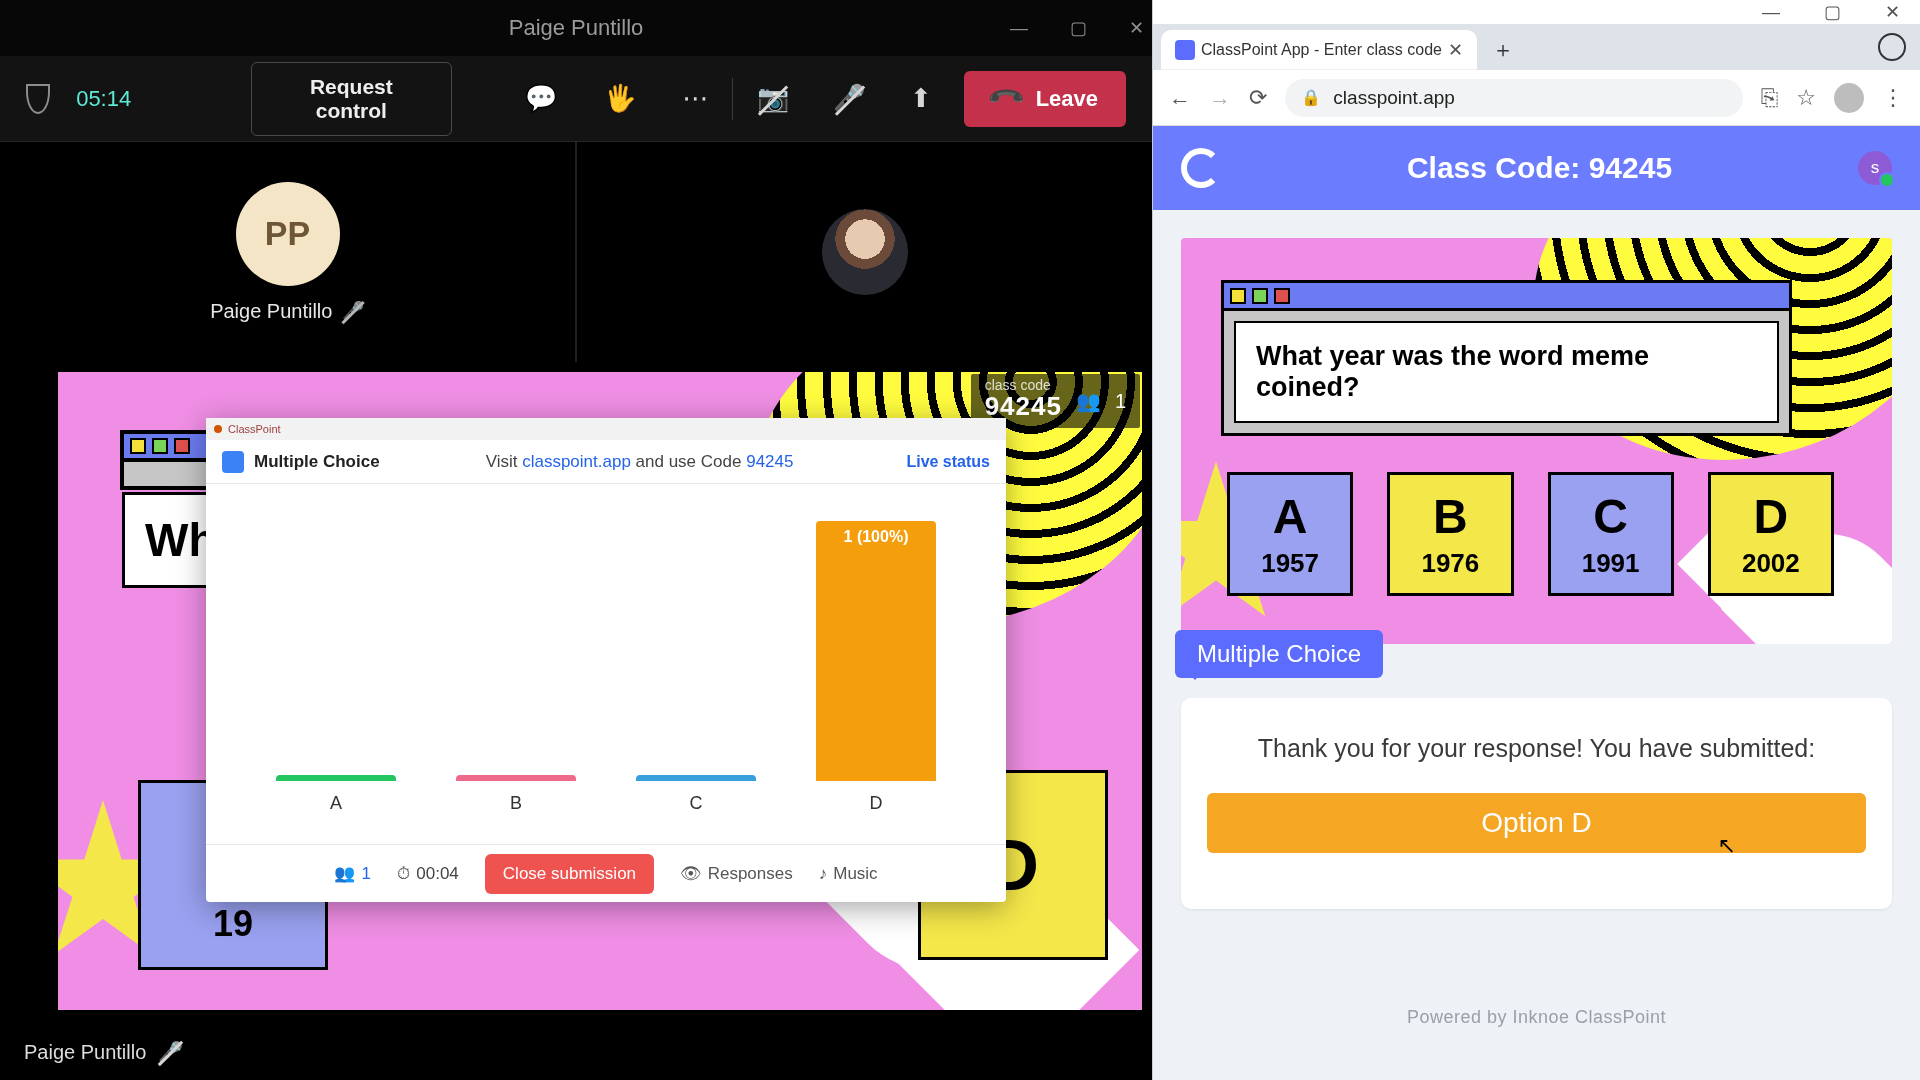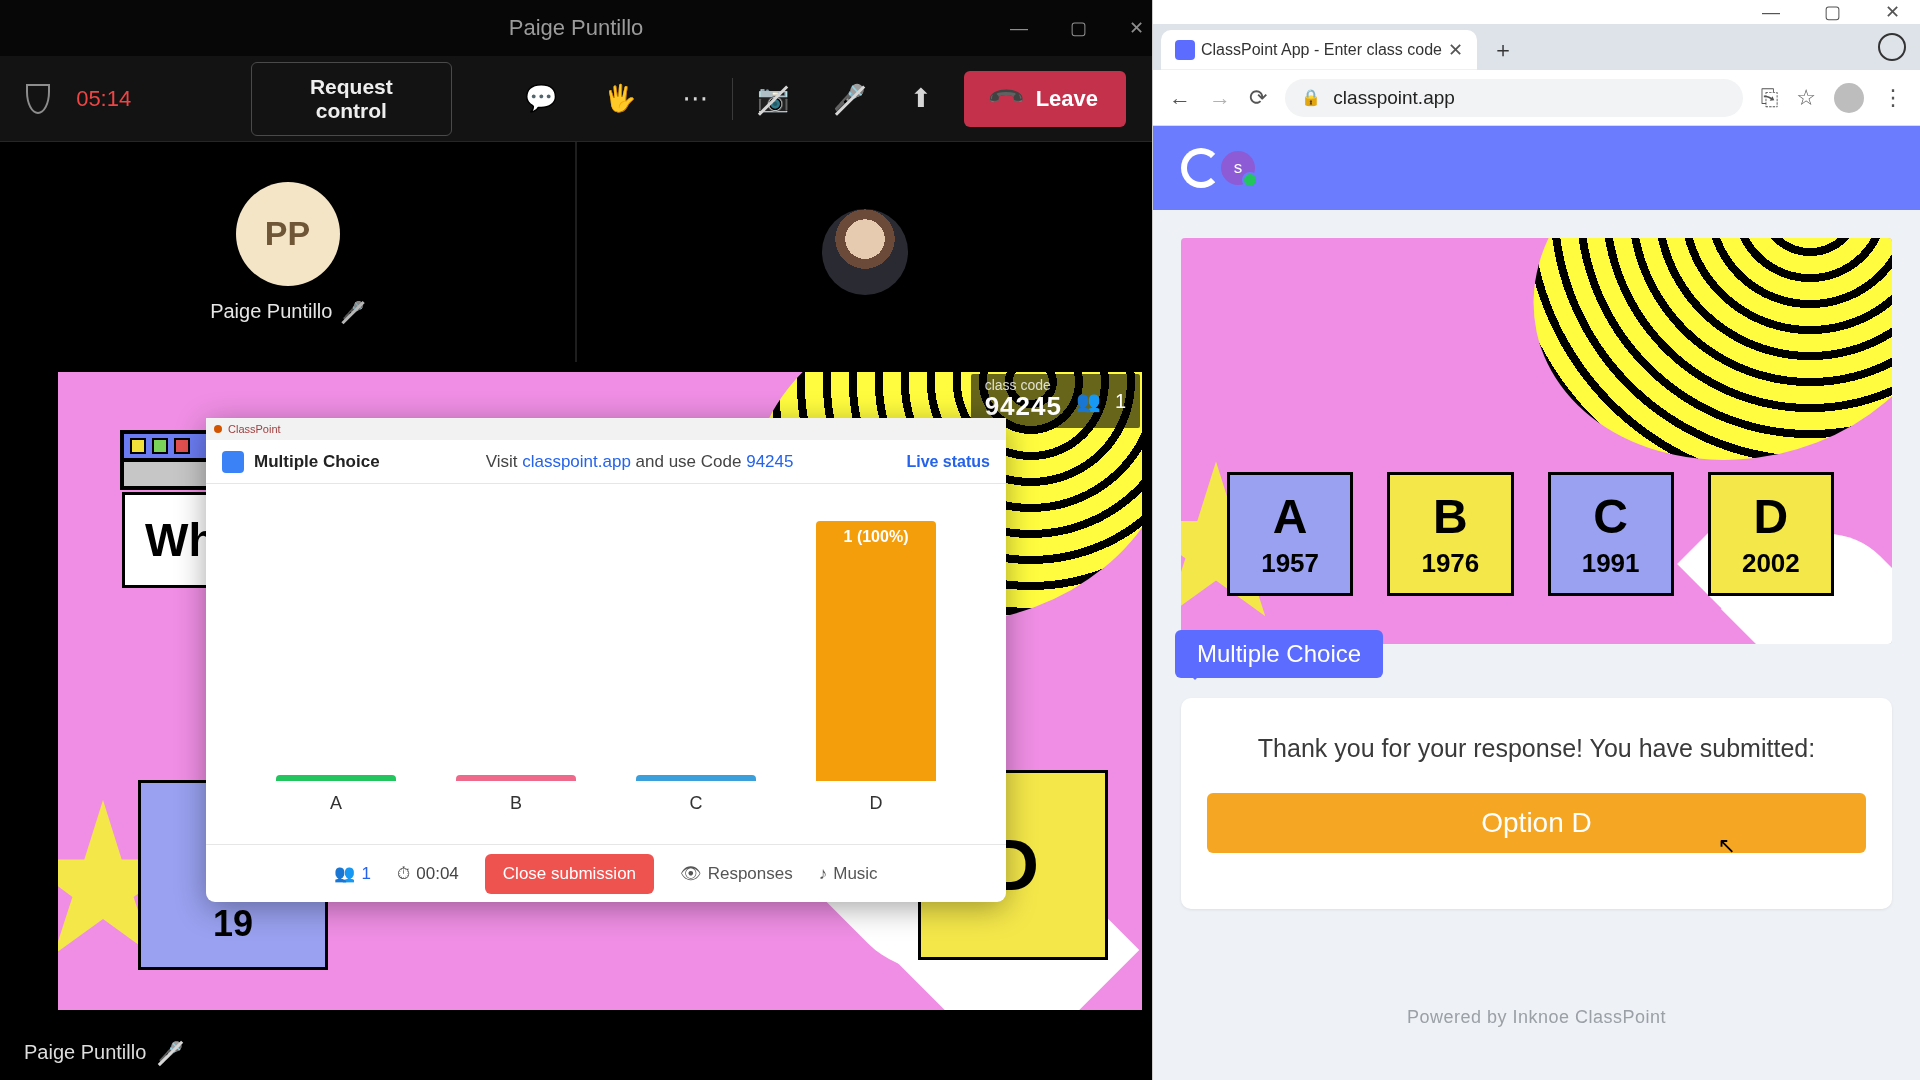--- a/index.html
+++ b/index.html
@@ -6,21 +6,21 @@
   *{box-sizing:border-box;}
   .root{display:flex;width:1920px;height:1080px;}
   
   .teams{flex:0 0 1152px;height:100%;background:#000;display:flex;flex-direction:column;position:relative;}
   .teams-titlebar{height:56px;display:flex;align-items:center;justify-content:center;position:relative;background:#070707;}
   .teams-title{color:#9b9b9b;font-size:22px;}
   .win-controls{position:absolute;right:8px;top:0;height:56px;display:flex;gap:42px;align-items:center;color:#8d8d8d;}
   .win-controls span{font-size:18px;}
   .teams-toolbar{height:86px;background:#131313;display:flex;align-items:center;padding:0 26px;border-bottom:1px solid #262626;}
   .shield{width:26px;height:30px;border:2px solid #8d8d8d;border-radius:0 0 50% 50%/0 0 75% 75%;border-top:2px solid #8d8d8d;}
-  .call-time{color:#ef4444;font-size:22px;margin-left:26px;}
+  .call-time{color:#5eead4;font-size:22px;margin-left:26px;}
   .req-btn{margin-left:120px;border:1px solid #4a4a4a;background:transparent;color:#eee;border-radius:6px;padding:12px 26px;font-size:21px;font-weight:600;}
   .tb-icons{margin-left:74px;display:flex;gap:46px;align-items:center;color:#d6d6d6;font-size:26px;}
   .tb-sep{width:1px;height:42px;background:#3a3a3a;margin:0 24px;}
   .tb-right{display:flex;gap:44px;align-items:center;color:#d6d6d6;font-size:26px;}
   .leave{margin-left:32px;background:#c4314b;color:#fff;border:none;border-radius:6px;padding:14px 28px;font-size:22px;font-weight:600;display:flex;align-items:center;gap:14px;}
   .leave-ico{transform:rotate(135deg);display:inline-block;font-size:24px;}
   .strike{position:relative;display:inline-block;}
   .strike::after{content:"";position:absolute;left:-4px;right:-4px;top:50%;height:3px;background:#d6d6d6;transform:rotate(-45deg);}
   .participants{height:220px;display:flex;}
   .ppane{flex:1;display:flex;flex-direction:column;align-items:center;justify-content:center;gap:14px;border-right:2px solid #1e1e1e;}
@@ -42,21 +42,21 @@
   .rb.y{background:#f3df3a;} .rb.g{background:#7bd35a;} .rb.r{background:#e15050;}
   .qtext{position:absolute;left:64px;top:120px;width:560px;background:#fff;border:3px solid #000;padding:18px 20px;font-size:46px;font-weight:800;font-family:Arial,Helvetica,sans-serif;}
   .optcard{position:absolute;width:190px;height:190px;border:3px solid #000;display:flex;flex-direction:column;align-items:center;justify-content:center;font-family:Arial;}
   .opt-letter{font-size:72px;font-weight:900;} .opt-year{font-size:36px;font-weight:800;margin-top:16px;}
   .oc-a{left:80px;bottom:40px;background:#99a1f0;}
   .oc-d{right:34px;bottom:50px;background:#f4e74a;}
   .code-pill{position:absolute;right:2px;top:2px;background:rgba(0,0,0,.6);color:#fff;padding:6px 14px;font-size:20px;display:flex;align-items:center;gap:14px;border-radius:2px;}
   .code-pill small{font-size:14px;line-height:11px;display:block;opacity:.8;}
   .code-pill b{font-size:26px;letter-spacing:1px;}
   
-  .cp-window{position:absolute;left:148px;top:46px;width:800px;background:#fff;border-radius:9px;box-shadow:0 6px 30px rgba(0,0,0,.35);display:flex;flex-direction:column;}
+  .cp-window{position:absolute;left:148px;top:46px;width:800px;background:#fff;border-radius:4px;box-shadow:0 6px 30px rgba(0,0,0,.35);display:flex;flex-direction:column;}
   .cp-shell{height:22px;background:#f2f2f2;display:flex;align-items:center;gap:6px;padding:0 8px;font-size:11px;color:#a04040;}
   .cp-shell .dot{width:8px;height:8px;border-radius:50%;background:#d35400;}
   .cp-head{height:44px;display:flex;align-items:center;padding:0 16px;border-bottom:1px solid #e6e6e6;gap:10px;font-size:17px;}
   .cp-logo{width:22px;height:22px;background:#3b82f6;border-radius:4px;}
   .cp-head b{color:#222;}
   .cp-head .visit{margin-left:96px;color:#444;}
   .cp-head .visit .lk{color:#2563eb;}
   .cp-live{margin-left:auto;color:#2563eb;font-weight:600;font-size:16px;}
   .cp-chart{height:360px;position:relative;padding:16px 30px 10px;}
   .bars{position:absolute;left:40px;right:40px;bottom:30px;top:20px;display:flex;justify-content:space-around;align-items:flex-end;}
@@ -281,29 +281,40 @@
         <span>classpoint.app</span>
       </div>
       <span class="ic">⎘</span>
       <span class="ic">☆</span>
       <span class="avatar-dot"></span>
       <span class="kebab">⋮</span>
     </div>
 
     <div class="cp-header">
       <span class="clogo"></span>
+      <span class="title">
+        <span>Class Code: </span><span>94245</span>
+      </span>
       <span class="student-av">s</span>
     </div>
 
     <div class="cp-body">
       <div class="slide">
         <div class="swirls"></div>
         <div class="leaf leafA"></div>
         <div class="leaf leafB"></div>
         <div class="starburst"></div>
+        <div class="retro-card">
+          <div class="retro-bar">
+              <span class="rb y"></span>
+              <span class="rb g"></span>
+              <span class="rb r"></span>
+            </div>
+          <div class="qbox">What year was the word meme coined?</div>
+        </div>
         <div class="opts" id="slide-opts">
             <div class="opt blue">
               <div class="l">A</div>
               <div class="y">1957</div>
             </div>
             <div class="opt yellow">
               <div class="l">B</div>
               <div class="y">1976</div>
             </div>
             <div class="opt blue">

